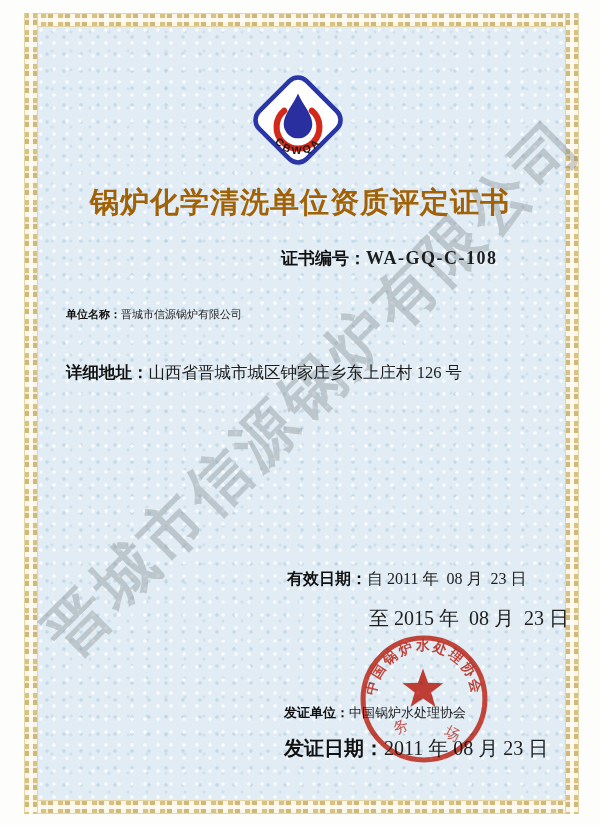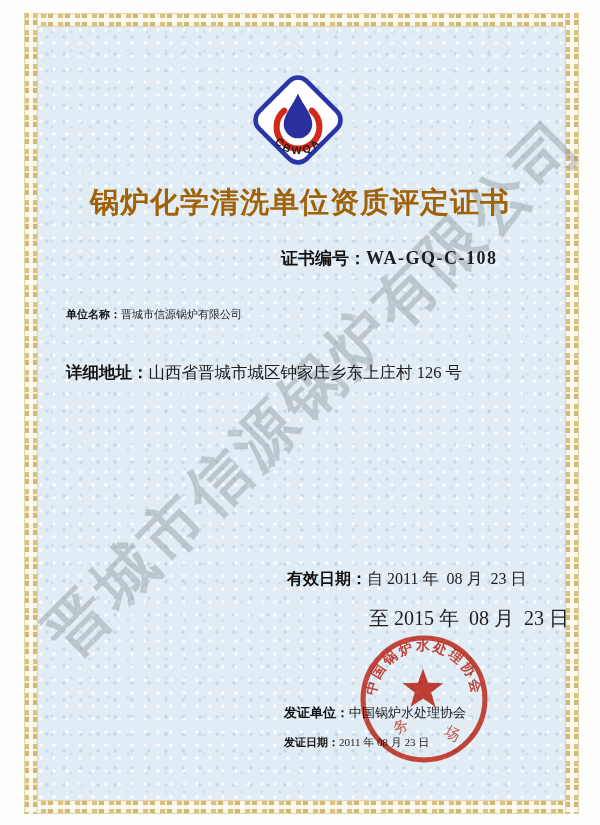--- a/index.html
+++ b/index.html
@@ -70,21 +70,21 @@
     position:absolute; left:66px; top:425px; width:476px; z-index:3;
     font-family:"Liberation Sans", sans-serif;
     font-size:20.5px; font-weight:700; color:#1c1c1c;
     line-height:40px; letter-spacing:1px;
   }
   .bodytext .bline { white-space:pre; }
   .bodytext .bline.first { text-indent:2em; }
   .valid1 { top:569px; left:287px; font-size:16px; }
   .valid2 { top:597px; left:369px; font-size:20px;margin-top:8px; }
   .issuer { top:704px; left:284px; font-size:13px; }
-  .issuedate { top:735px; left:284px; font-size:11px; }
+  .issuedate { top:735px; left:284px; font-size:20px; }
   
   .stamp {
     position:absolute; left:358px; top:633px; width:132px; height:132px; z-index:4;
     mix-blend-mode:multiply; opacity:.93;
   }
 </style>
 </head>
 <body>
 
 <div class="photo">

